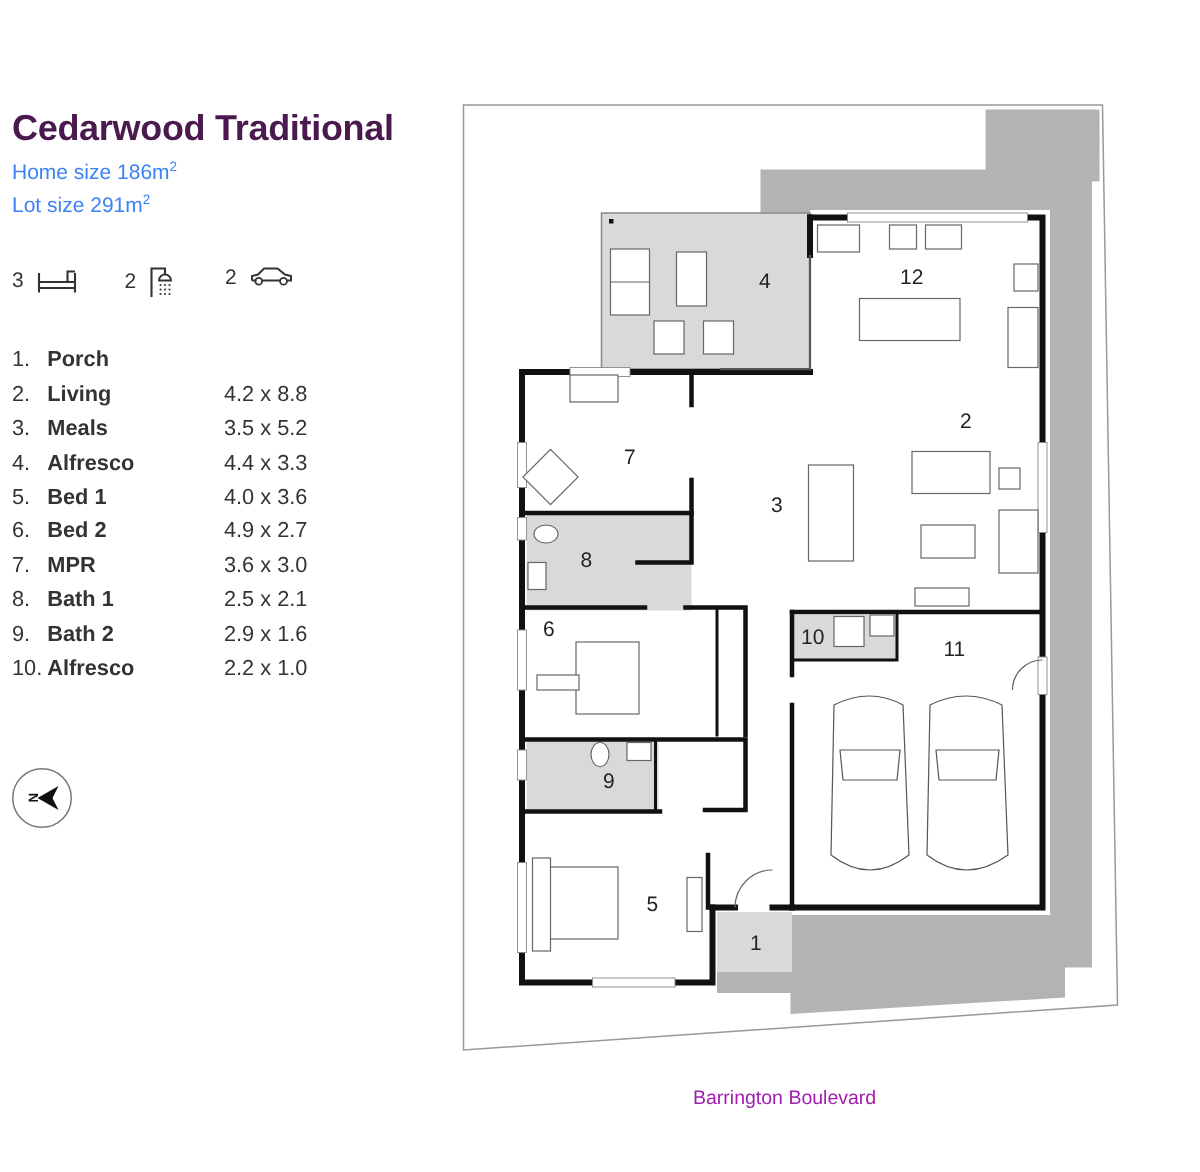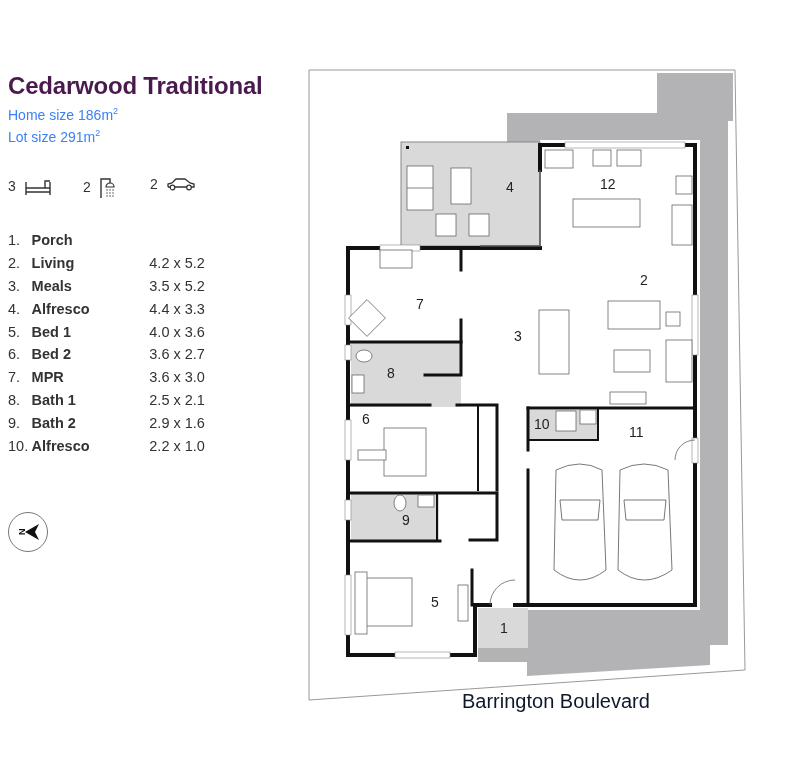--- a/index.html
+++ b/index.html
@@ -8,21 +8,21 @@
   .spec{position:absolute;left:8px;font-size:14px;color:#3b82f6;}
   .spec sup{font-size:9px;}
   .feat{position:absolute;top:176px;font-size:14px;color:#333;display:flex;align-items:center;gap:8px;}
   .rooms{position:absolute;left:8px;top:229px;width:210px;}
   .room{display:flex;height:22.8px;font-size:14.5px;color:#333;align-items:center;}
   .room .num{width:24px;}
   .room .name{width:120px;font-weight:bold;}
   .room .dim{width:70px;}
   .compass{position:absolute;left:8px;top:512px;width:38px;height:38px;border:1px solid #777;border-radius:50%;}
   .plan{position:absolute;left:0;top:0;width:800px;height:781px;}
-  .street{position:absolute;left:462px;top:690px;font-size:20px;color:#0f172a;}
+  .street{position:absolute;left:462px;top:724px;font-size:13px;color:#a21caf;}
   .lbl{position:absolute;font-size:14px;color:#222;}
 </style>
 </head>
 <body>
 
 <div class="title">Cedarwood Traditional</div>
 <div class="spec" style="top:106px"><span>Home size 186m</span><sup>2</sup></div>
 <div class="spec" style="top:128px"><span>Lot size 291m</span><sup>2</sup></div>
 
 <div class="feat" style="left:8px">
@@ -60,41 +60,41 @@
 
 <div class="rooms">
   <div class="room">
       <span class="num">1.</span>
       <span class="name">Porch</span>
       <span class="dim"></span>
     </div>
   <div class="room">
       <span class="num">2.</span>
       <span class="name">Living</span>
-      <span class="dim">4.2 x 5.2</span>
+      <span class="dim">4.2 x 8.8</span>
     </div>
   <div class="room">
       <span class="num">3.</span>
       <span class="name">Meals</span>
       <span class="dim">3.5 x 5.2</span>
     </div>
   <div class="room">
       <span class="num">4.</span>
       <span class="name">Alfresco</span>
       <span class="dim">4.4 x 3.3</span>
     </div>
   <div class="room">
       <span class="num">5.</span>
       <span class="name">Bed 1</span>
       <span class="dim">4.0 x 3.6</span>
     </div>
   <div class="room">
       <span class="num">6.</span>
       <span class="name">Bed 2</span>
-      <span class="dim">3.6 x 2.7</span>
+      <span class="dim">4.9 x 2.7</span>
     </div>
   <div class="room">
       <span class="num">7.</span>
       <span class="name">MPR</span>
       <span class="dim">3.6 x 3.0</span>
     </div>
   <div class="room">
       <span class="num">8.</span>
       <span class="name">Bath 1</span>
       <span class="dim">2.5 x 2.1</span>

